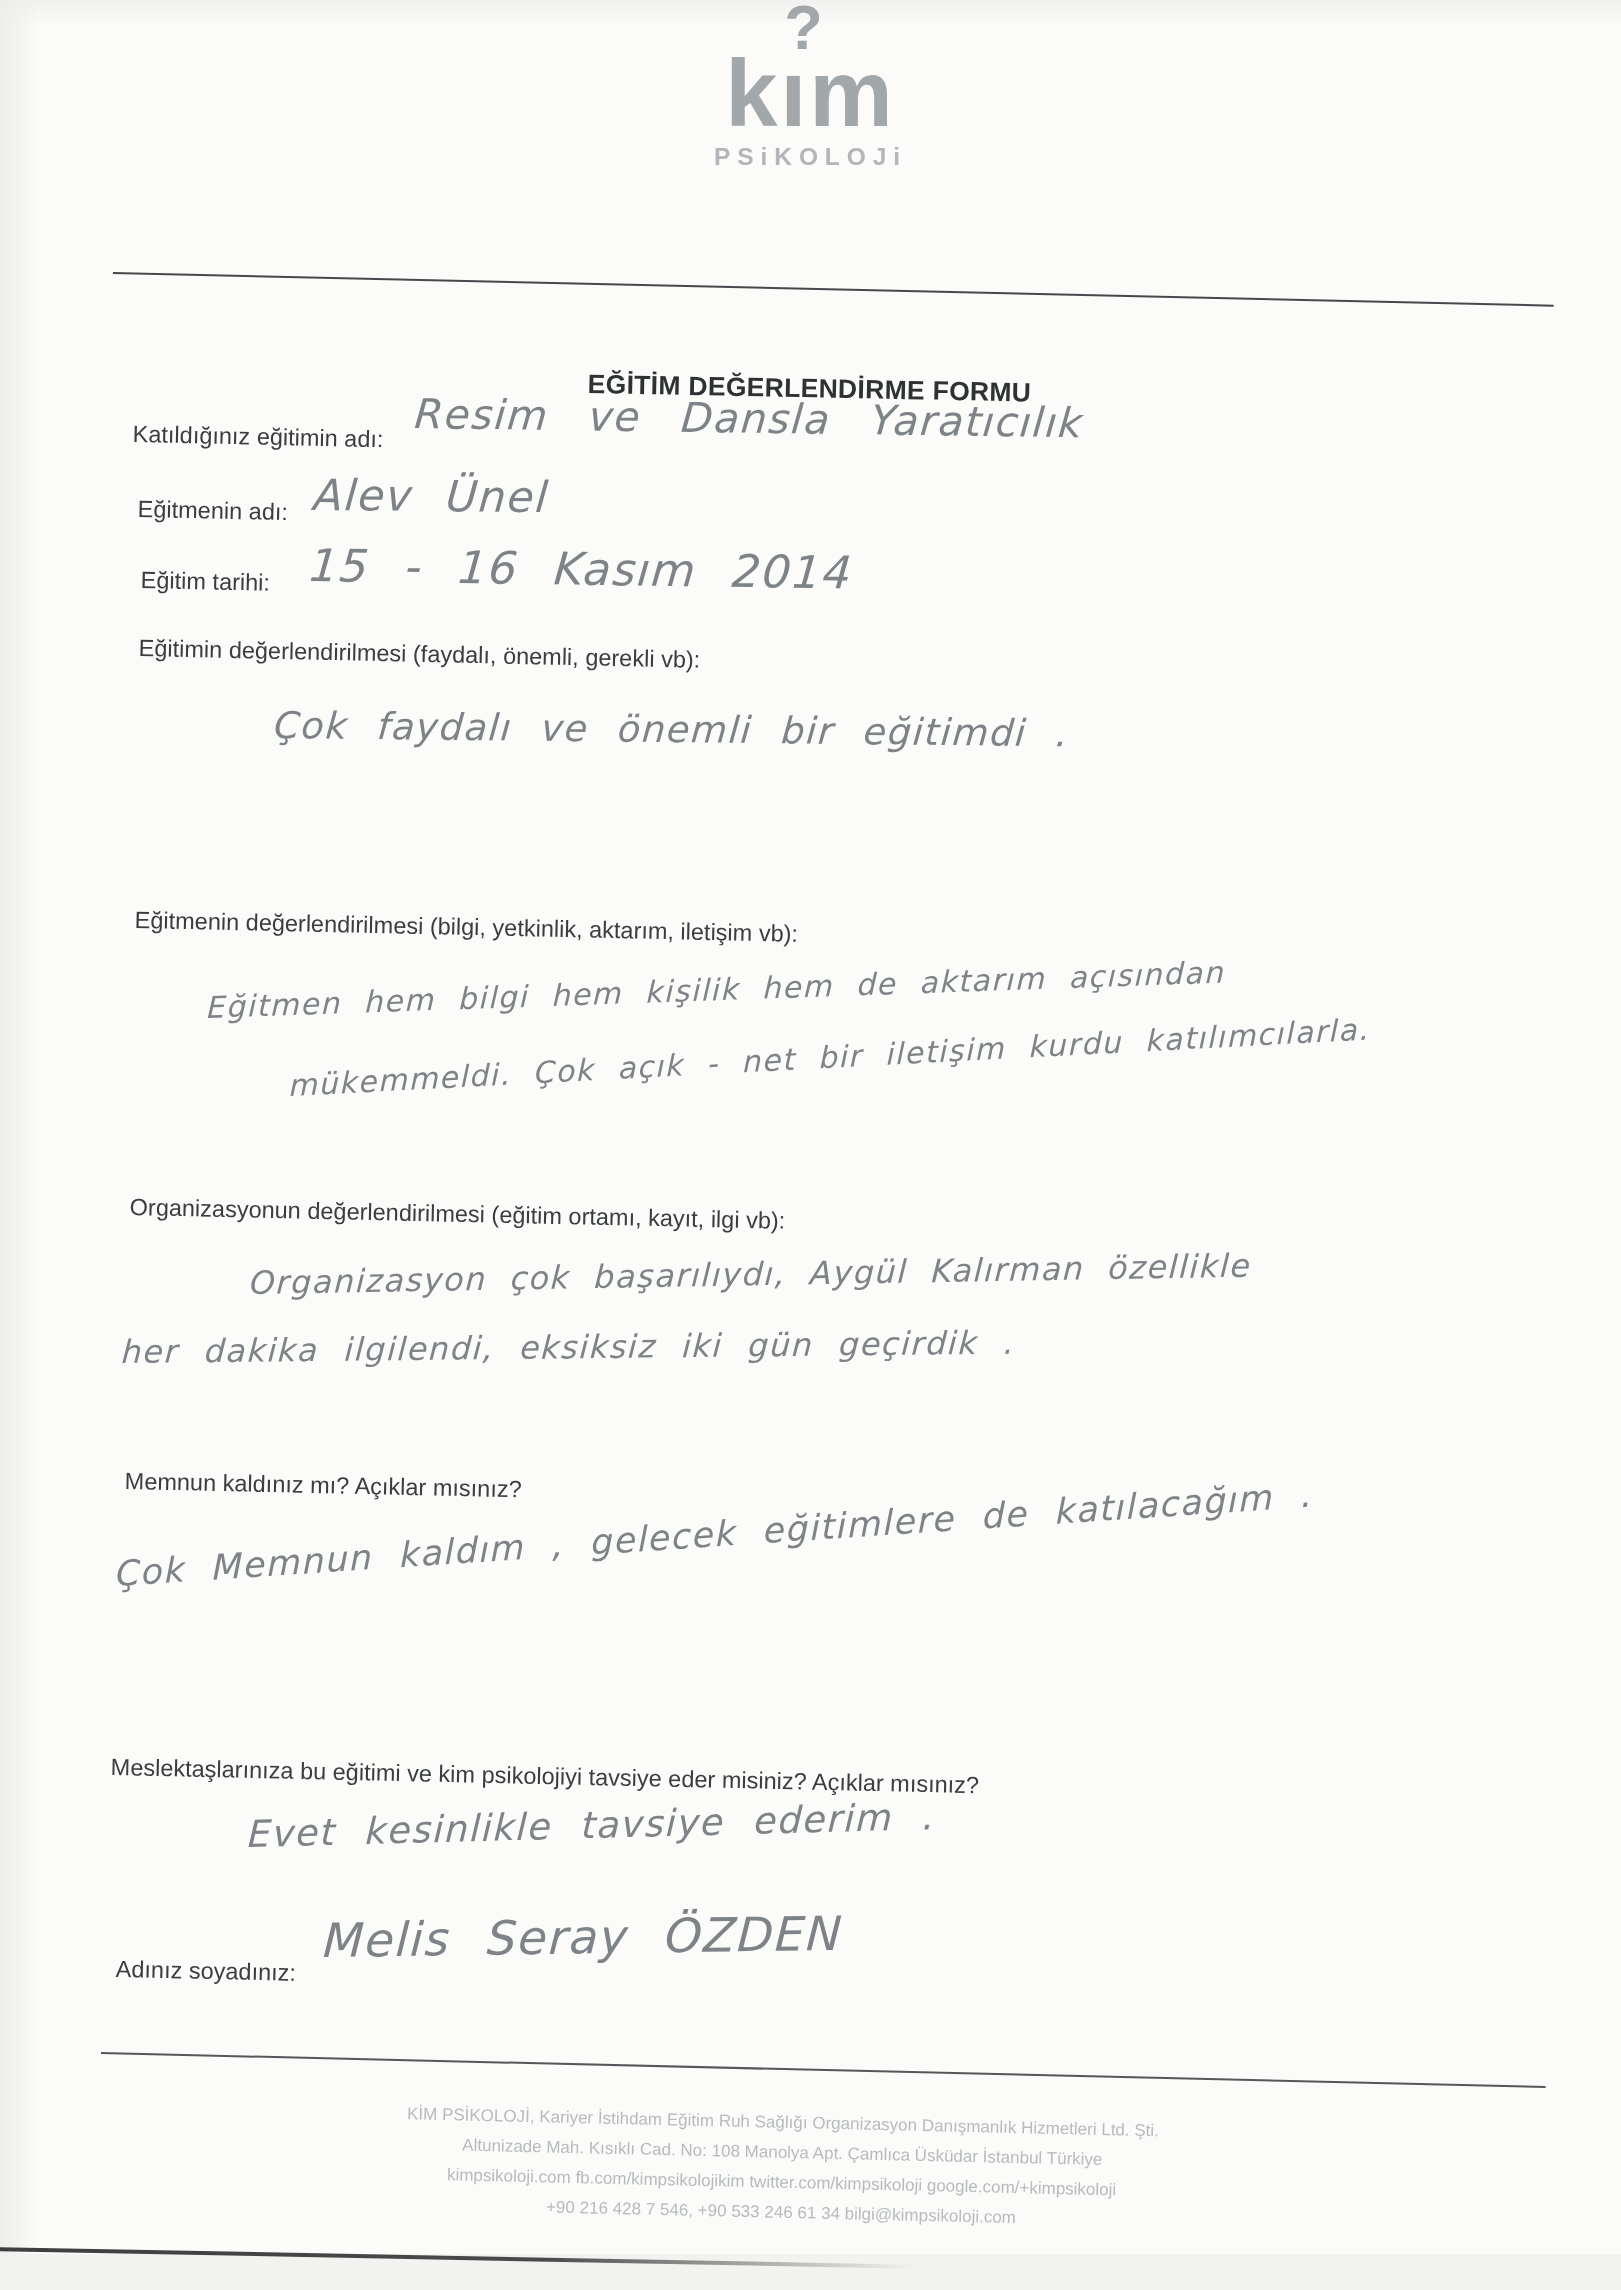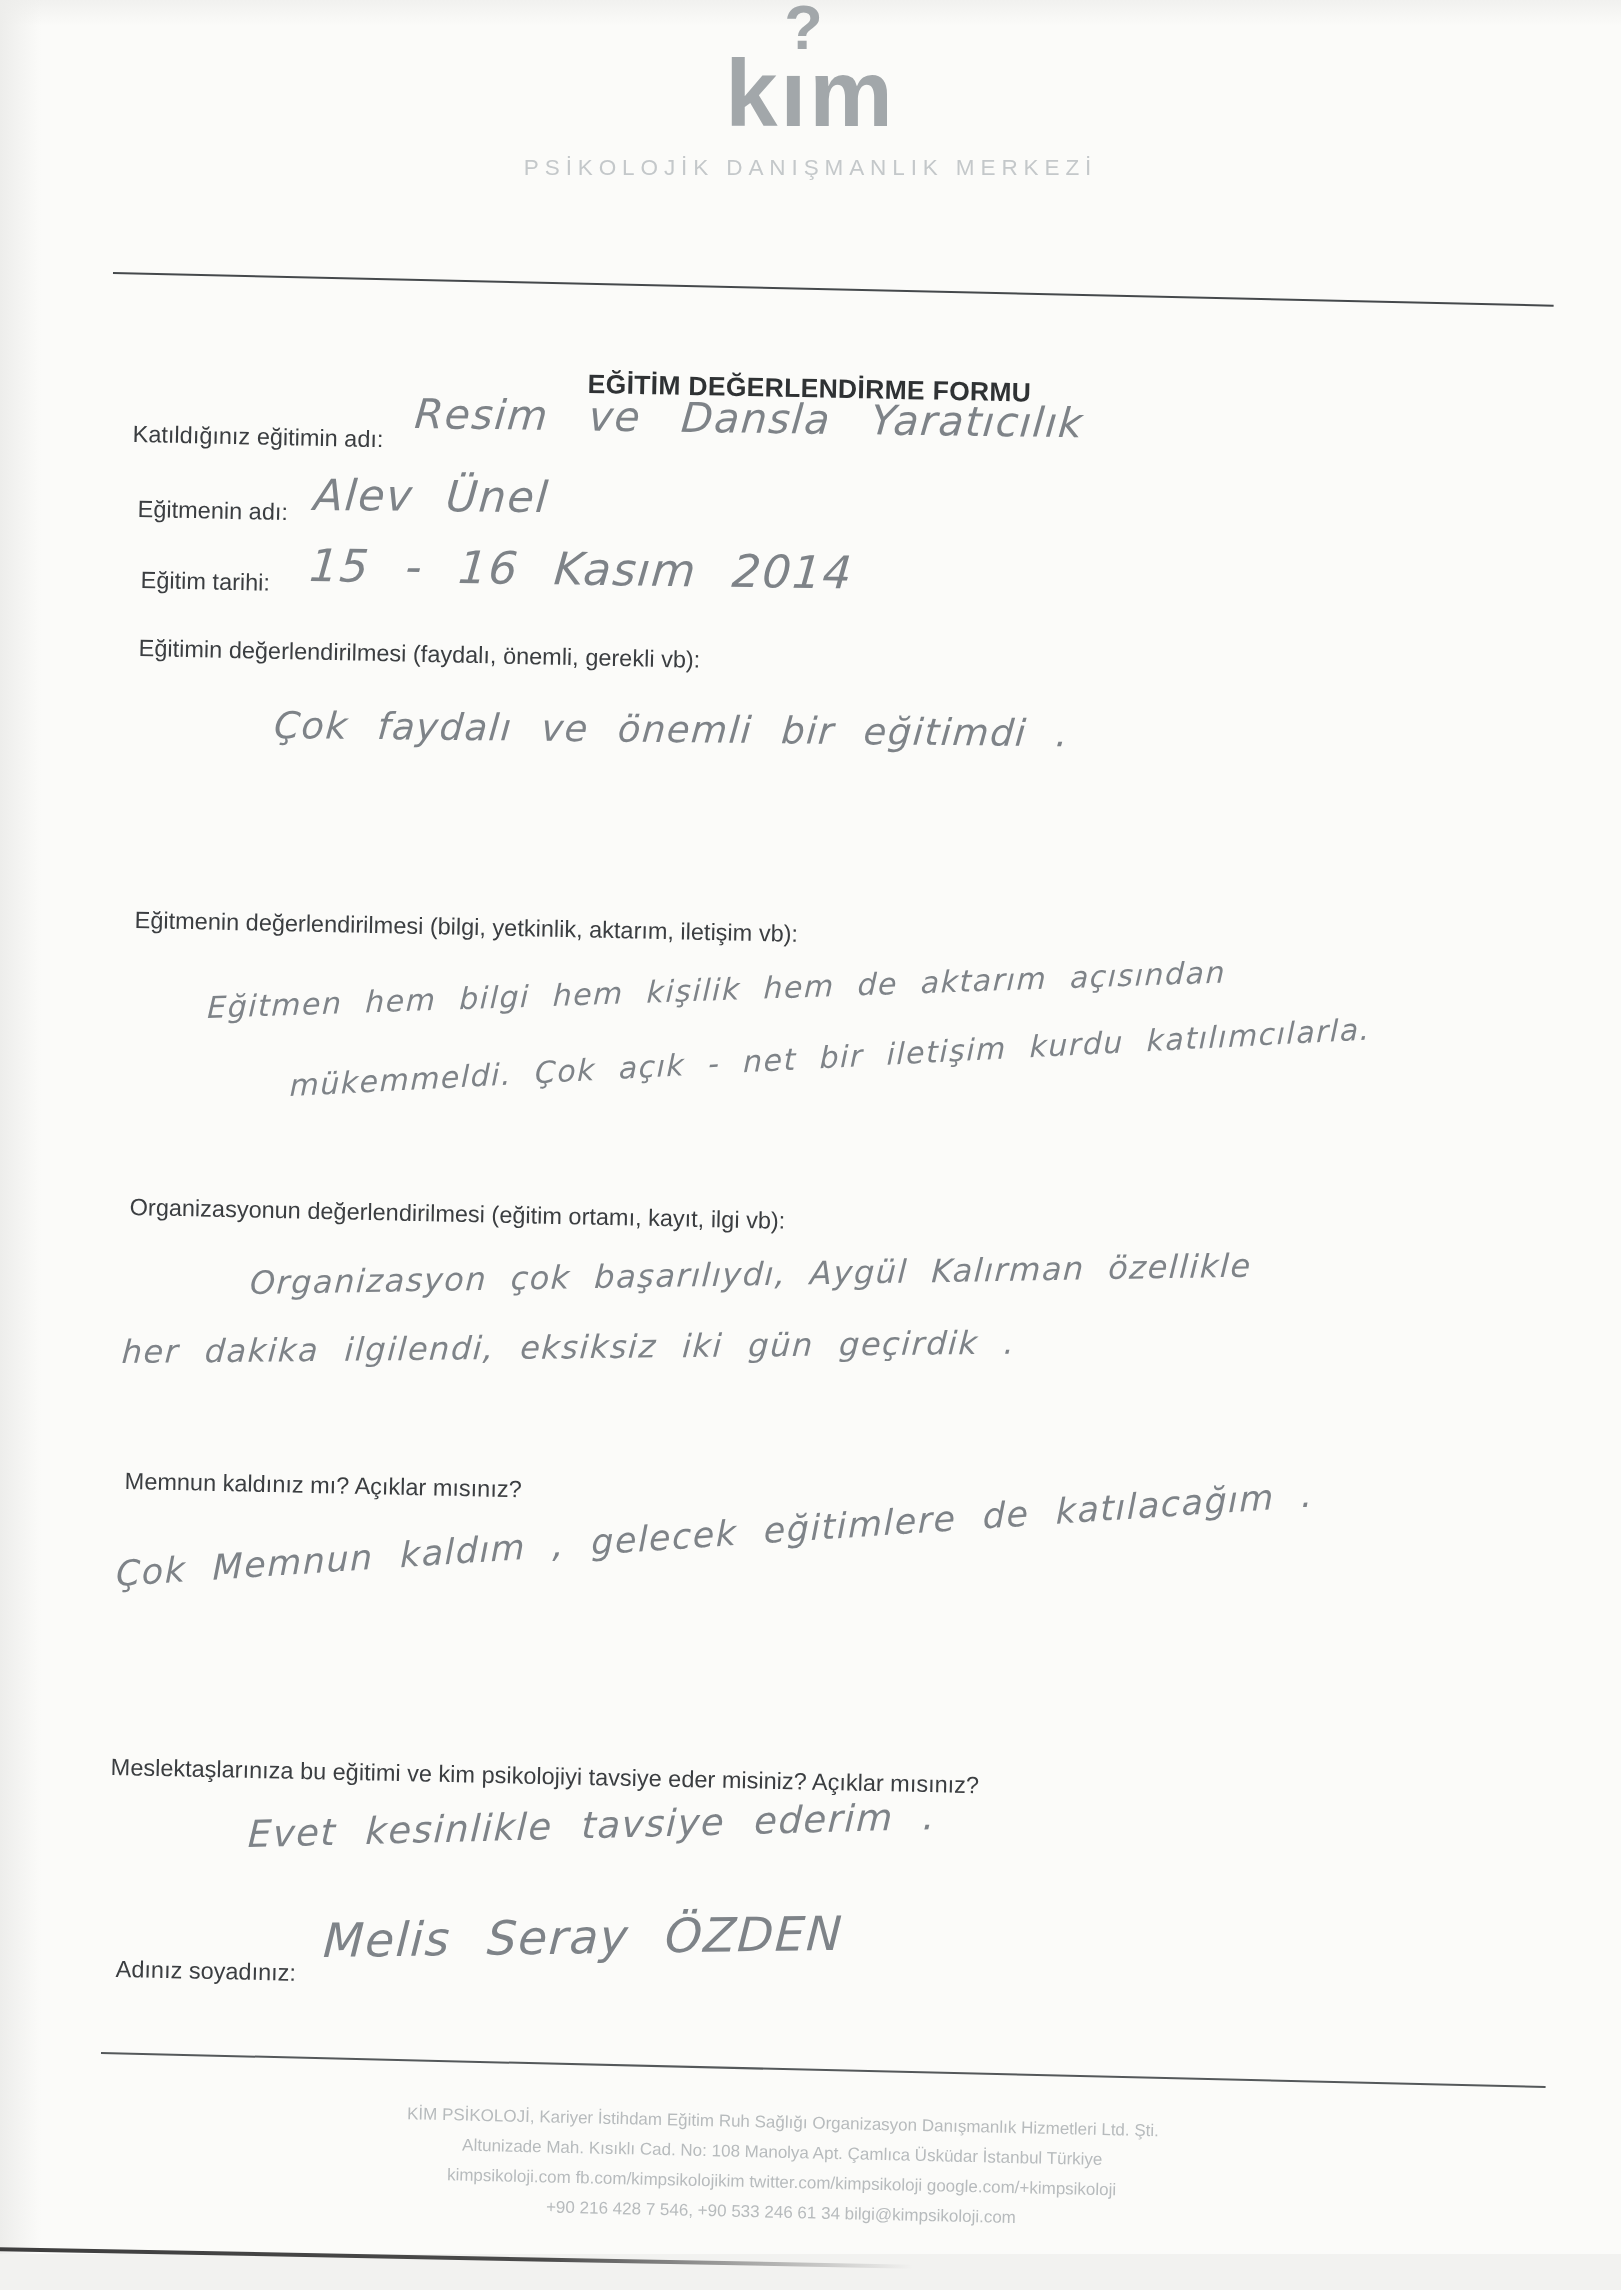--- a/index.html
+++ b/index.html
@@ -41,21 +41,21 @@
 
 <div class="stage">
 
   <div class="edge-top"></div>
   <div class="edge-left"></div>
 
   <div class="logo">
     <div class="logo-word">
       <span>k</span><span class="i-wrap"><span class="i-q">?</span><span>ı</span></span><span>m</span>
     </div>
-    <div class="logo-tag">PSİKOLOJİK DANIŞMANLIK MERKEZİ</div>
+    <div class="logo-sub">PSiKOLOJi</div>
   </div>
 
   <div class="abs rule rot" style="left:113px;top:272px;width:1441px;transform:rotate(1.3deg);"></div>
 
   <div class="abs title rot" style="left:588px;top:369px;transform:rotate(1.1deg);">EĞİTİM DEĞERLENDİRME FORMU</div>
 
   <div class="abs label rot" style="left:133px;top:421px;transform:rotate(1.2deg);">Katıldığınız eğitimin adı:</div>
   <div class="abs hand rot" style="left:417px;top:390px;font-size:41px;word-spacing:25.5px;transform:rotate(0.8deg) skewX(-4deg);">Resim  ve  Dansla  Yaratıcılık</div>
 
   <div class="abs label rot" style="left:138px;top:496px;transform:rotate(1.2deg);">Eğitmenin adı:</div>

